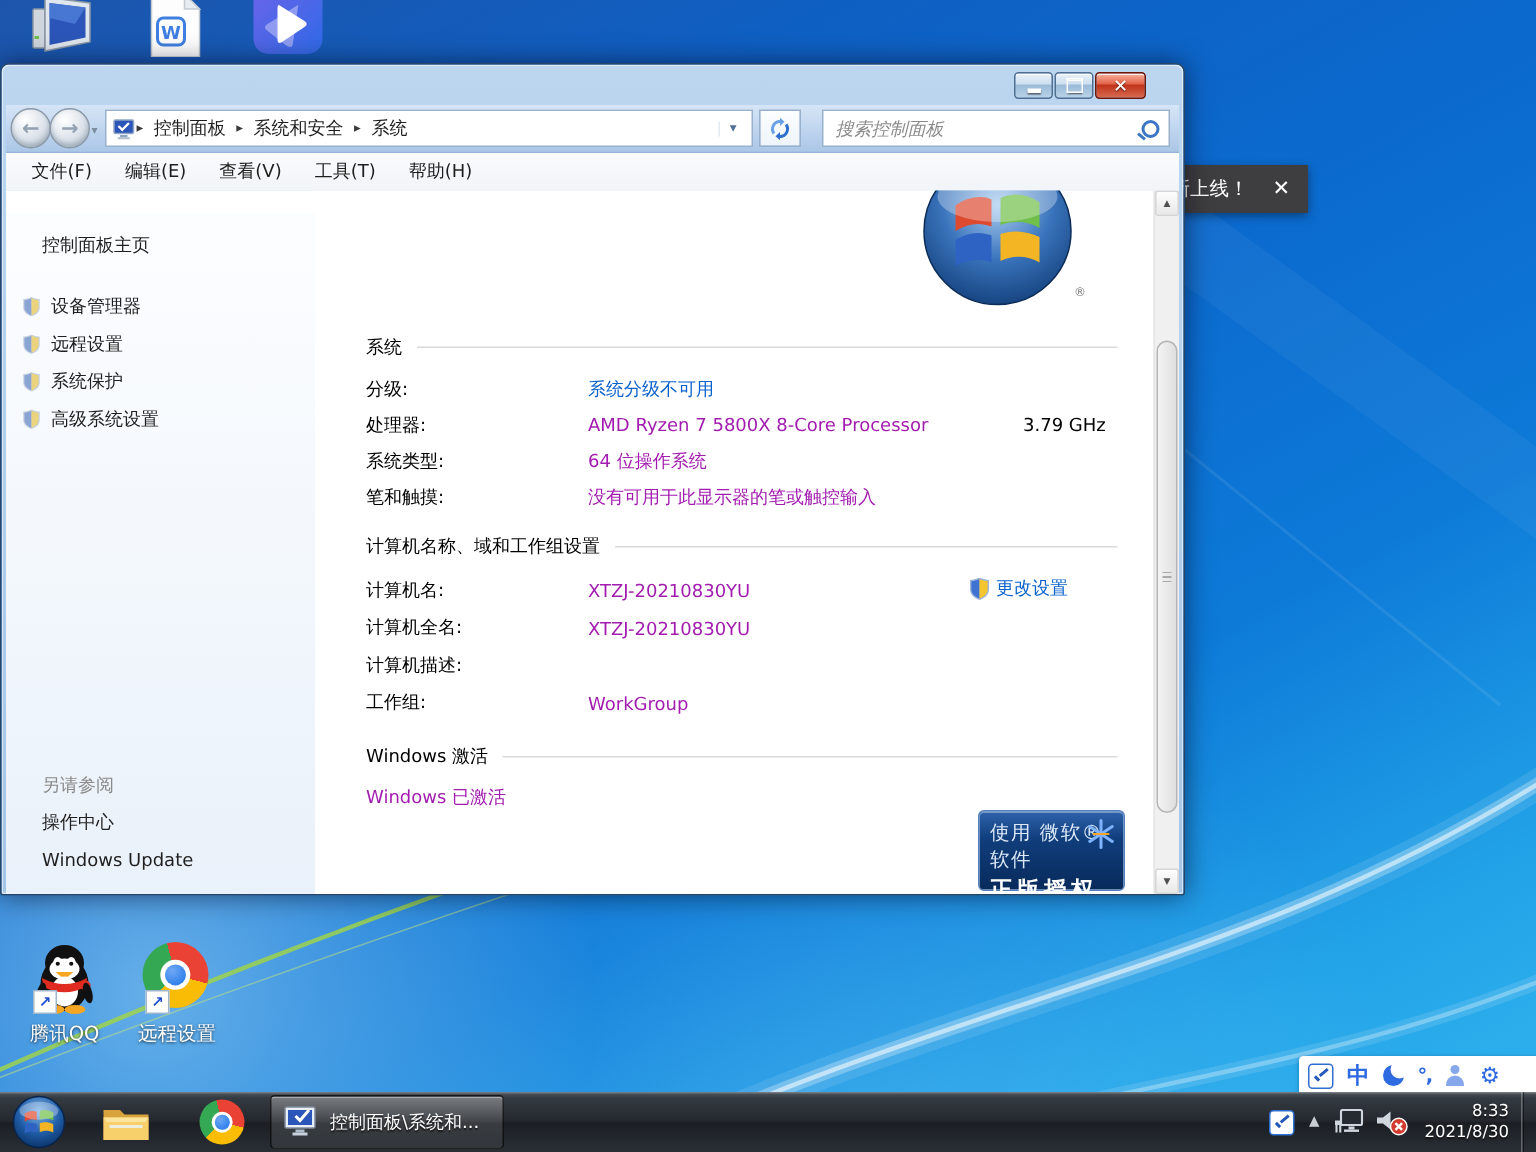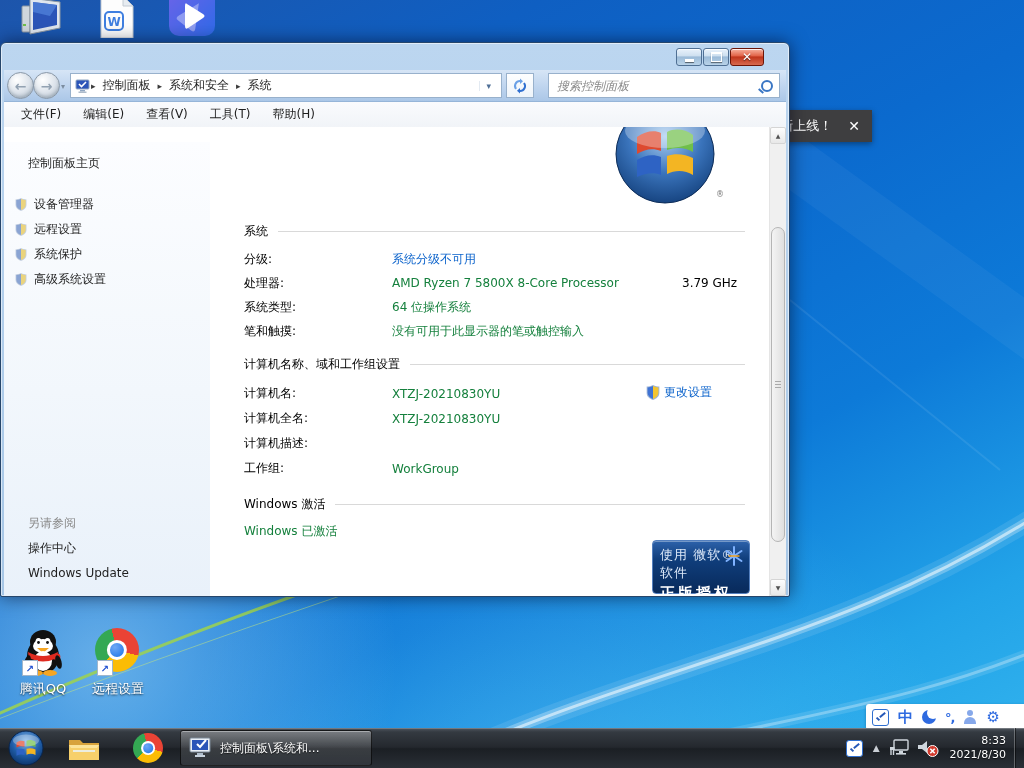--- a/index.html
+++ b/index.html
@@ -79,21 +79,21 @@
   .side-see .hdr{padding-left:24px;height:25px;line-height:25px;color:#8a8a8a;}
   .side-see .itm{padding-left:24px;height:25px;line-height:25px;color:#1f1f1f;cursor:default;}
   .content{position:absolute;left:206px;right:17px;top:0;bottom:0;background:#fff;padding:0 24px 0 34px;}
   .winorb{position:absolute;left:404px;top:-24px;width:102px;height:102px;}
   .winorb .reg{position:absolute;right:-8px;bottom:6px;font-size:8px;color:#777;}
   .sec-title{display:flex;align-items:center;gap:10px;color:#000;}
   .sec-line{flex:1;height:1px;background:#d9d9d9;}
   .c-row{position:relative;display:flex;align-items:center;height:24px;}
   .c-row.h25{height:25px;}
   .c-label{width:148px;color:#000;flex:0 0 auto;}
-  .c-val{color:#15803d;}
+  .c-val{color:#a21caf;}
   .link{color:#0a62cb;cursor:default;}
   .ghz{position:absolute;left:438px;color:#000;}
   .chg{position:absolute;left:402px;top:3px;display:flex;align-items:center;gap:4px;}
   .badge{position:absolute;left:442px;top:413px;width:98px;height:54px;box-sizing:border-box;border-radius:4px;
     background:linear-gradient(180deg,#2d62ab 0%,#103e7c 35%,#082a5b 100%);border:1px solid #537fbe;
     color:#fff;padding:5px 7px;box-shadow:inset 0 1px 0 rgba(255,255,255,.35);}
   .badge .l1{font-size:13px;color:#dce8f8;letter-spacing:1px;}
   .badge .l2{font-size:15px;font-weight:bold;letter-spacing:3px;margin-top:2px;}
   .badge .l3{font-size:8px;color:#bcd2ee;letter-spacing:2px;margin-top:3px;}
   .badge svg{position:absolute;right:4px;top:4px;}
@@ -104,21 +104,21 @@
     font-size:6px;color:#505050;}
   .sb-thumb{position:absolute;left:1px;right:1px;top:100px;height:315px;border:1px solid #b5b5b5;border-radius:8px;
     background:linear-gradient(90deg,#f4f4f4,#dfdfdf);box-sizing:border-box;}
   .sb-thumb::after{content:"";position:absolute;left:3px;right:3px;top:50%;height:8px;transform:translateY(-50%);
     background:repeating-linear-gradient(180deg,#aaa 0 1px,transparent 1px 3px);}
   
   .taskbar{position:absolute;left:0;right:0;bottom:0;height:40px;z-index:20;
     background:linear-gradient(180deg,#50575f 0%,#343a41 10%,#24282e 48%,#1b1f24 52%,#2a2f36 100%);
     box-shadow:inset 0 1px 0 rgba(255,255,255,.22);}
   .tb-btn{position:absolute;top:0;height:40px;display:flex;align-items:center;justify-content:center;}
-  .task-active{position:absolute;left:180px;top:2px;width:192px;height:36px;border:1px solid rgba(0,0,0,.7);border-radius:3px;
+  .task-active{position:absolute;left:180px;top:2px;width:156px;height:36px;border:1px solid rgba(0,0,0,.7);border-radius:3px;
     background:linear-gradient(180deg,rgba(255,255,255,.34),rgba(255,255,255,.14) 48%,rgba(255,255,255,.05));
     box-shadow:inset 0 1px 0 rgba(255,255,255,.35);display:flex;align-items:center;gap:7px;padding:0 8px;box-sizing:border-box;}
   .task-active .t{color:#fff;font-size:12px;white-space:nowrap;overflow:hidden;text-shadow:0 1px 1px rgba(0,0,0,.7);}
   .tray{position:absolute;right:0;top:0;height:40px;display:flex;align-items:center;}
   .tray-arrow{color:#c9ced4;font-size:9px;padding:0 6px;}
   .clock{color:#fff;font-size:11px;text-align:right;line-height:14px;margin:0 8px 0 8px;text-shadow:0 1px 1px rgba(0,0,0,.6);}
   .showdesk{width:9px;height:40px;border-left:1px solid rgba(255,255,255,.28);box-shadow:inset 1px 0 0 rgba(0,0,0,.5);}
   .ime-box{width:17px;height:17px;background:#fff;border:1px solid #2f6fd0;border-radius:3px;box-sizing:border-box;position:relative;}
   .ime-box::after{content:"";position:absolute;left:3px;top:8px;width:4px;height:2px;background:#2558b8;transform:rotate(45deg);}
   .ime-box::before{content:"";position:absolute;left:6px;top:4px;width:7px;height:2px;background:#2558b8;transform:rotate(-40deg);}

